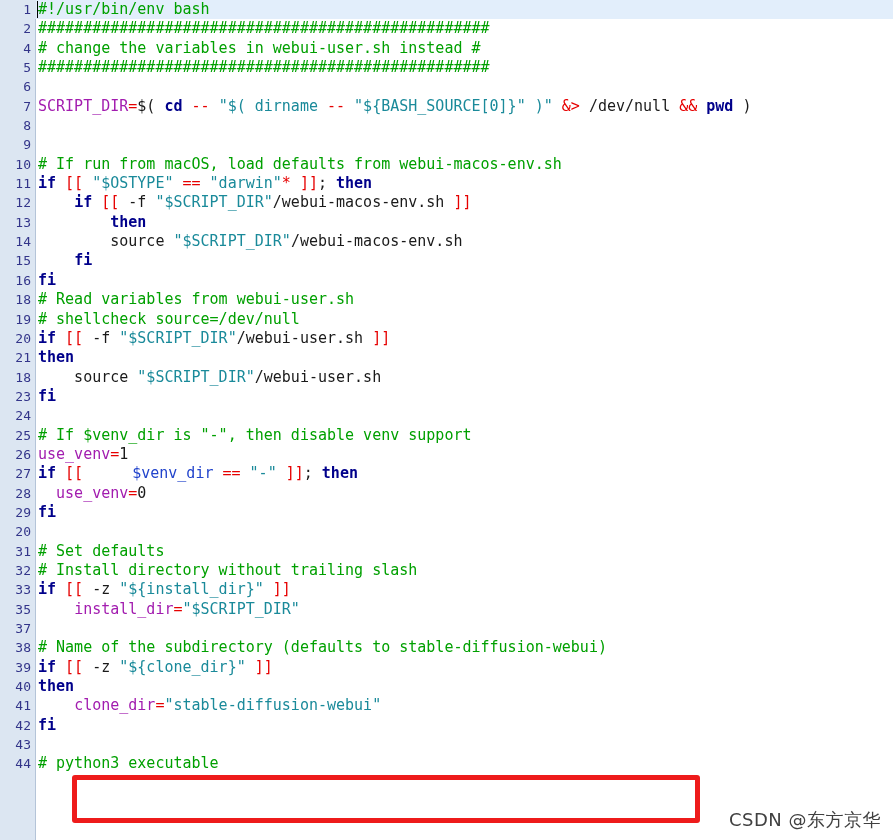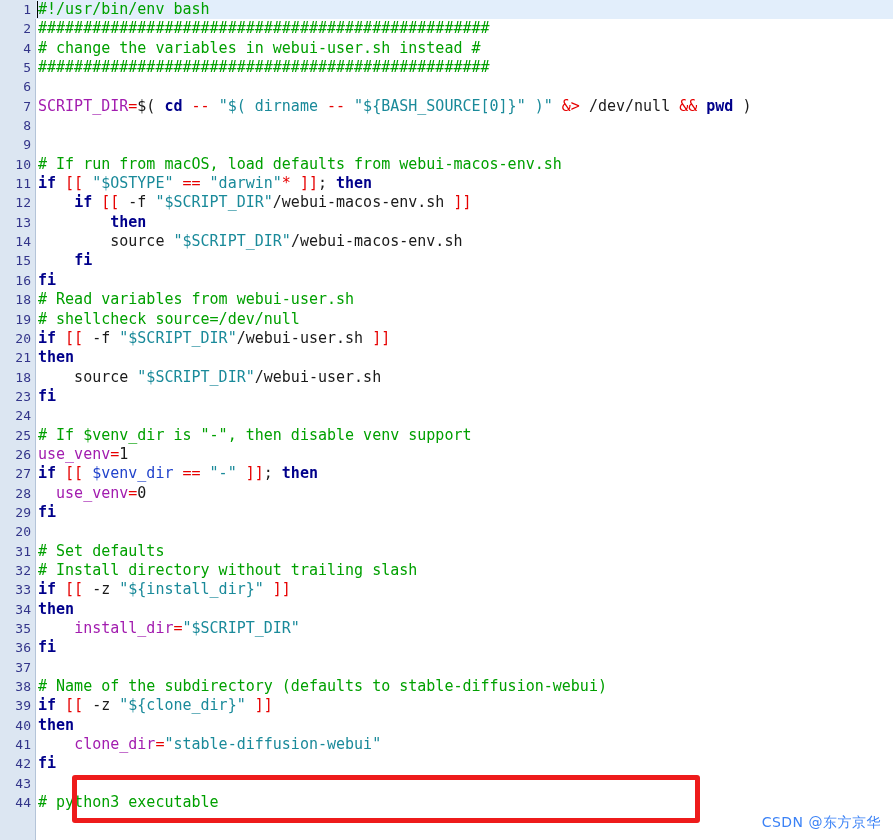--- a/index.html
+++ b/index.html
@@ -48,43 +48,43 @@
     display:inline-block;
     padding-left:2px;
     color:#1a1a1a;
     vertical-align:top;
   }
   
   .c  {color:#00a000;}            
   .kw {color:#00008b;font-weight:bold;}   
   .op {color:#e60000;}            
   .str{color:#1a8a9a;}            
-  .var{color:#2244cc;}            
+  .var{color:#2244cc;margin-left:40px;}            
   .asn{color:#a21caf;}            
   .pl {color:#1a1a1a;}            
   .num{color:#1a1a1a;}
   .caret{
     position:absolute;left:37px;top:1px;width:1px;height:17px;
     background:#000;
   }
   #highlight-box{
     position:absolute;
     left:72px;top:775px;width:628px;height:48px;
     border:5px solid #ee1b1b;
     border-radius:3px;
     box-sizing:border-box;
     pointer-events:none;
     z-index:5;
   }
   #watermark{
     position:absolute;
     right:12px;bottom:8px;
-    color:#3b82f6;
+    color:#404040;
     font-family:"DejaVu Sans","Liberation Sans",sans-serif;
-    font-size:14px;
+    font-size:18px;
     letter-spacing:.5px;
     z-index:6;
   }
 </style>
 </head>
 <body>
 
 <div id="editor">
   <div class="gutter-bg"></div>
   <div class="rows" id="rows">
@@ -112,23 +112,21 @@
       <div class="row"><span class="ln">24</span><span class="code"></span></div>
       <div class="row"><span class="ln">25</span><span class="code"><span class="c"># If $venv_dir is "-", then disable venv support</span></span></div>
       <div class="row"><span class="ln">26</span><span class="code"><span class="asn">use_venv</span><span class="op">=</span><span class="num">1</span></span></div>
       <div class="row"><span class="ln">27</span><span class="code"><span class="kw">if</span><span class="pl"> </span><span class="op">[[</span><span class="pl"> </span><span class="var">$venv_dir</span><span class="pl"> </span><span class="op">==</span><span class="pl"> </span><span class="str">"-"</span><span class="pl"> </span><span class="op">]]</span><span class="pl">;</span><span class="pl"> </span><span class="kw">then</span></span></div>
       <div class="row"><span class="ln">28</span><span class="code"><span class="pl">  </span><span class="asn">use_venv</span><span class="op">=</span><span class="num">0</span></span></div>
       <div class="row"><span class="ln">29</span><span class="code"><span class="kw">fi</span></span></div>
       <div class="row"><span class="ln">20</span><span class="code"></span></div>
       <div class="row"><span class="ln">31</span><span class="code"><span class="c"># Set defaults</span></span></div>
       <div class="row"><span class="ln">32</span><span class="code"><span class="c"># Install directory without trailing slash</span></span></div>
       <div class="row"><span class="ln">33</span><span class="code"><span class="kw">if</span><span class="pl"> </span><span class="op">[[</span><span class="pl"> </span><span class="pl">-z</span><span class="pl"> </span><span class="str">"${install_dir}"</span><span class="pl"> </span><span class="op">]]</span></span></div>
-      <div class="row"><span class="ln">34</span><span class="code"><span class="kw">then</span></span></div>
       <div class="row"><span class="ln">35</span><span class="code"><span class="pl">    </span><span class="asn">install_dir</span><span class="op">=</span><span class="str">"$SCRIPT_DIR"</span></span></div>
-      <div class="row"><span class="ln">36</span><span class="code"><span class="kw">fi</span></span></div>
       <div class="row"><span class="ln">37</span><span class="code"></span></div>
       <div class="row"><span class="ln">38</span><span class="code"><span class="c"># Name of the subdirectory (defaults to stable-diffusion-webui)</span></span></div>
       <div class="row"><span class="ln">39</span><span class="code"><span class="kw">if</span><span class="pl"> </span><span class="op">[[</span><span class="pl"> </span><span class="pl">-z</span><span class="pl"> </span><span class="str">"${clone_dir}"</span><span class="pl"> </span><span class="op">]]</span></span></div>
       <div class="row"><span class="ln">40</span><span class="code"><span class="kw">then</span></span></div>
       <div class="row"><span class="ln">41</span><span class="code"><span class="pl">    </span><span class="asn">clone_dir</span><span class="op">=</span><span class="str">"stable-diffusion-webui"</span></span></div>
       <div class="row"><span class="ln">42</span><span class="code"><span class="kw">fi</span></span></div>
       <div class="row"><span class="ln">43</span><span class="code"></span></div>
       <div class="row"><span class="ln">44</span><span class="code"><span class="c"># python3 executable</span></span></div>
     </div>
   <div id="highlight-box" style="left: 72px; top: 775px; width: 628px; height: 48px; border-color: rgb(238, 27, 27);"></div>

